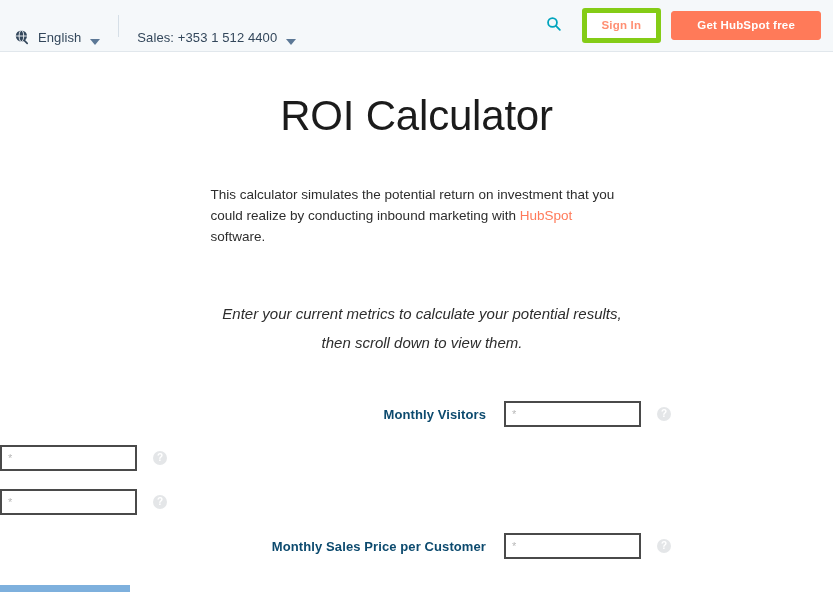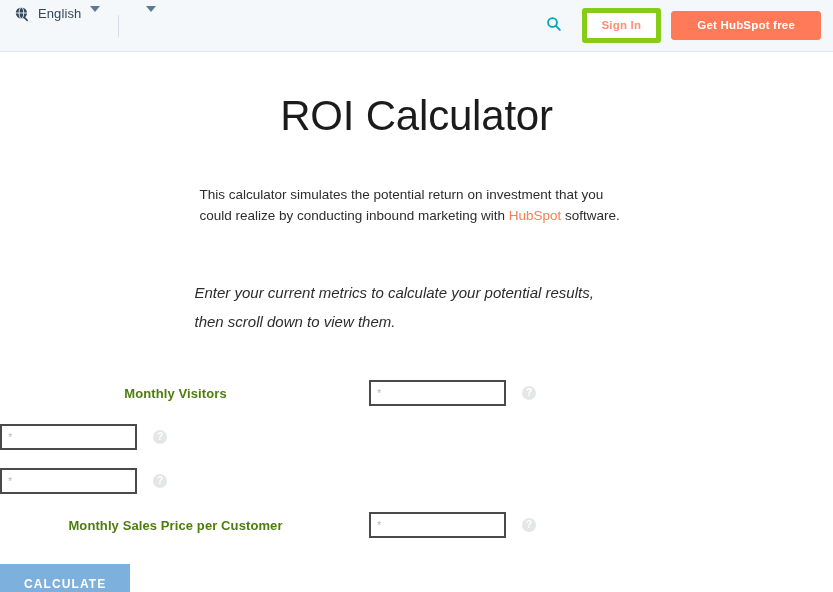--- a/index.html
+++ b/index.html
@@ -24,21 +24,21 @@
     display: flex;
     align-items: center;
     padding: 0 12px 0 14px;
   }
   .topbar-left {
     display: flex;
     align-items: center;
   }
   .lang-group, .sales-group {
     display: flex;
-    align-items: flex-start;
+    align-items: flex-end;
     height: 39px;
   }
   .globe-icon {
     display: inline-block;
     width: 16px;
     height: 16px;
     margin-right: 8px;
     flex: 0 0 auto;
   }
   .lang-label, .sales-label {
@@ -121,51 +121,52 @@
     font-family: "Liberation Sans", sans-serif;
   }
   .intro-wrap {
     width: 444px;
     margin: 44px auto 0 auto;
   }
   .intro {
     font-size: 13.5px;
     line-height: 21px;
     color: #2d2d2d;
-    margin: 5px;
+    margin: 16px;
   }
   .link-hubspot {
     color: #ff7a59;
     text-decoration: none;
   }
   .instruction {
     font-size: 15px;
     font-style: italic;
     line-height: 29px;
     color: #2d2d2d;
-    margin: 52px 0 0 0;
+    margin: 52px 0 0 11px;
+    text-align: center;
   }
 
   
   .form {
     margin-top: 44px;
   }
   .form-row {
     display: flex;
     align-items: center;
     margin-bottom: 18px;
   }
   .form-label {
-    width: 369px;
-    text-align: center;
+    width: 504px;
+    text-align: right;
     padding-right: 18px;
     box-sizing: border-box;
     font-size: 13px;
     font-weight: bold;
-    color: #4d7c0f;
+    color: #0c4a6e;
     letter-spacing: .1px;
   }
   .form-input {
     width: 137px;
     height: 26px;
     box-sizing: border-box;
     border: 2px solid #4a4a4a;
     background: #ffffff;
     font-size: 11px;
     color: #33475b;
@@ -225,20 +226,21 @@
           <path d="M10.2 11.4 L13.2 14.4" stroke="#33475b" stroke-width="1.6" stroke-linecap="round"></path>
         </svg>
       </span>
       <span class="lang-label">English</span>
       <span class="caret"></span>
     </div>
 
     <div class="vdivider"></div>
 
     <div class="sales-group">
+      <span class="sales-label">Sales: +353 1 512 4400</span>
       <span class="caret"></span>
     </div>
 
   </div>
 
   <div class="topbar-right">
     <button class="search-btn">
       <span>
         <svg viewBox="0 0 18 18" width="16" height="16" aria-hidden="true">
           <circle cx="7.3" cy="7.3" r="5" fill="none" stroke="#00a4bd" stroke-width="2"></circle>

